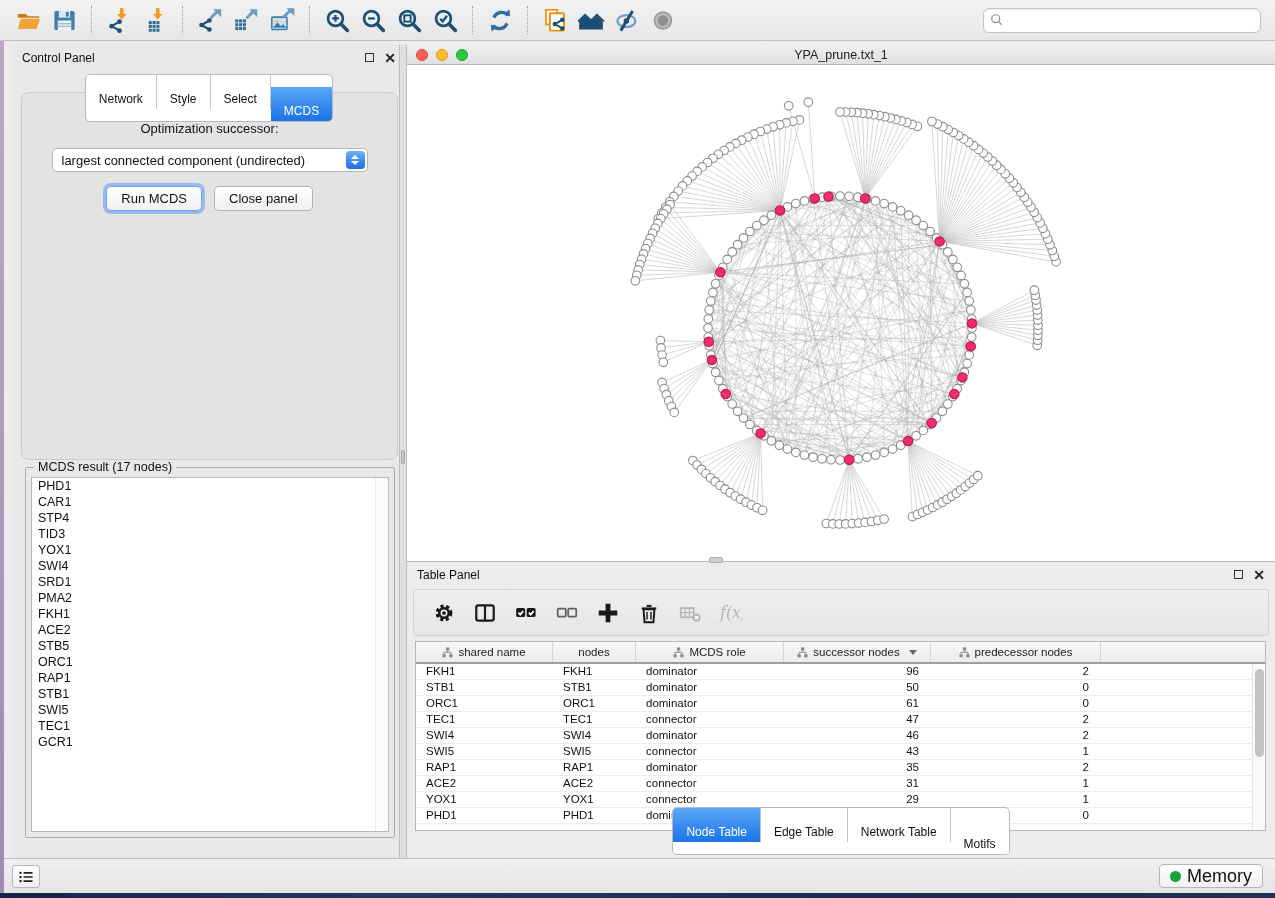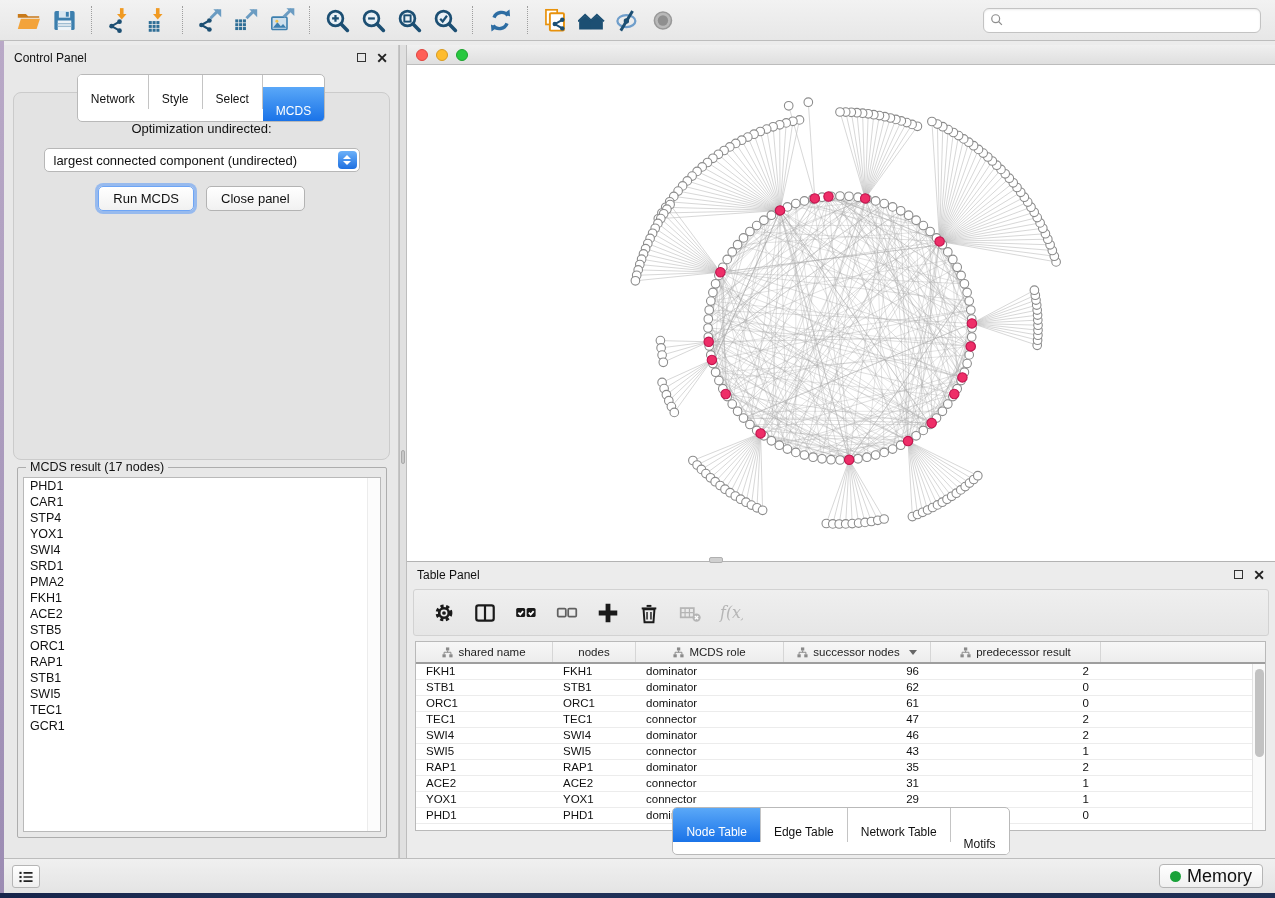--- a/index.html
+++ b/index.html
@@ -12,21 +12,21 @@
   
   .toolbar { position:absolute; left:0; top:0; width:1275px; height:41px; background:linear-gradient(#f2f2f2,#e7e7e7); border-bottom:1px solid #bdbdbd; display:flex; align-items:center; padding:0 14px 0 10px; }
   .tb-btn { width:36px; height:34px; border:none; background:transparent; display:flex; align-items:center; justify-content:center; cursor:pointer; }
   .tb-btn svg { width:27px; height:27px; }
   .tb-sep { width:1px; height:28px; border-left:1px dotted #9e9e9e; margin:0 9px; }
   .search-box { margin-left:auto; width:278px; height:25px; background:#fff; border:1px solid #c3c3c3; border-radius:6px; display:flex; align-items:center; padding-left:6px; box-shadow:inset 0 1px 2px rgba(0,0,0,.08); }
   .search-box svg { width:14px; height:14px; }
   .search-input { border:none; outline:none; flex:1; height:20px; font-size:12px; background:transparent; }
 
   
-  .control-panel { position:absolute; left:4px; top:45px; width:395px; height:813px; background:#e8e8e8; border-right:1px solid #c6c6c6; }
+  .control-panel { position:absolute; left:12px; top:45px; width:395px; height:813px; background:#e8e8e8; border-right:1px solid #c6c6c6; }
   .panel-titlebar { height:25px; display:flex; align-items:center; padding:0 10px; font-size:12px; color:#111; }
   .panel-titlebar .spacer { flex:1; }
   .win-float { width:9px; height:9px; border:1.5px solid #333; display:inline-block; margin-right:10px; cursor:pointer; }
   .win-close { font-size:14px; font-weight:bold; color:#222; line-height:1; cursor:pointer; }
   .seg { display:flex; background:#fff; border:1px solid #b9b9b9; border-radius:5px; overflow:hidden; }
   .seg-item { border:none; background:#fff; font-size:12px; padding:17px 13px; height:21px; border-right:1px solid #c4c4c4; cursor:pointer; color:#111; white-space:nowrap; }
   .seg-item:last-child { border-right:none;margin-top:12px; }
   .seg-item.selected { background:linear-gradient(#5aa8f8,#1a73e8); color:#fff; }
   .cp-tabs-row { position:absolute; left:0; top:29px; width:100%; display:flex; justify-content:center; z-index:2; }
   .cp-inner { position:absolute; left:9px; top:47px; width:377px; height:368px; background:#e3e3e3; border:1px solid #cbcbcb; border-radius:8px; }
@@ -274,40 +274,41 @@
     </div>
     <div class="cp-tabs-row">
       <div class="seg" id="cp-tabs">
           <button class="seg-item">Network</button>
           <button class="seg-item">Style</button>
           <button class="seg-item">Select</button>
           <button class="seg-item selected">MCDS</button>
         </div>
     </div>
     <div class="cp-inner">
-      <div class="opt-label">Optimization undirected:</div>
+      <div class="opt-label">Optimization successor:</div>
       <div class="select-wrap">
         <span>largest connected component (undirected)</span>
         <span class="select-stepper">
             <span class="up"></span>
             <span class="down"></span>
           </span>
       </div>
       <div class="cp-buttons">
         <button class="btn focused">Run MCDS</button>
         <button class="btn">Close panel</button>
       </div>
     </div>
     <div class="fieldset">
       <span class="fieldset-legend">MCDS result (17 nodes)</span>
       <div class="mcds-list">
         <div id="mcds-items">
             <div class="mcds-item">PHD1</div>
             <div class="mcds-item">CAR1</div>
             <div class="mcds-item">STP4</div>
+            <div class="mcds-item">TID3</div>
             <div class="mcds-item">YOX1</div>
             <div class="mcds-item">SWI4</div>
             <div class="mcds-item">SRD1</div>
             <div class="mcds-item">PMA2</div>
             <div class="mcds-item">FKH1</div>
             <div class="mcds-item">ACE2</div>
             <div class="mcds-item">STB5</div>
             <div class="mcds-item">ORC1</div>
             <div class="mcds-item">RAP1</div>
             <div class="mcds-item">STB1</div>
@@ -320,20 +321,21 @@
     </div>
   </div>
 
   <div class="v-splitter">
       <div class="handle"></div>
     </div>
   <div class="h-handle"></div>
 
   <div class="network-window">
     <div class="net-titlebar">
+      <div class="net-title">YPA_prune.txt_1</div>
       <div class="lights">
         <span class="light red"></span>
         <span class="light yellow"></span>
         <span class="light green"></span>
       </div>
     </div>
     <div class="net-canvas">
       <svg id="graph-svg" width="868" height="496" viewBox="0 0 868 496">
           <line x1="325.2" y1="339.1" x2="308.6" y2="218.8" stroke="#a8a8a8" stroke-width="0.75" opacity="0.42"></line>
           <line x1="509.1" y1="370.8" x2="364.4" y2="375.8" stroke="#a8a8a8" stroke-width="0.75" opacity="0.42"></line>
@@ -1153,36 +1155,36 @@
           </div>
           <div class="th" style="width: 170px;">
             <svg viewBox="0 0 10 10">
               <g fill="#8a8a8a" stroke="#8a8a8a">
                 <rect x="3.6" y="0.4" width="3" height="2.8" stroke="none"></rect>
                 <rect x="0.4" y="6.6" width="3" height="2.8" stroke="none"></rect>
                 <rect x="6.6" y="6.6" width="3" height="2.8" stroke="none"></rect>
                 <path d="M5.1 3.2v1.6M1.9 6.6V4.8h6.2v1.8" fill="none" stroke-width="0.9"></path>
               </g>
             </svg>
-            <span>predecessor result</span>
+            <span>predecessor nodes</span>
           </div>
         </div>
       <div class="tbody" id="tbl-body">
           <div class="tr">
             <div class="td left" style="width: 137px;">FKH1</div>
             <div class="td left" style="width: 83px;">FKH1</div>
             <div class="td left" style="width: 148px;">dominator</div>
             <div class="td right" style="width: 147px;">96</div>
             <div class="td right" style="width: 170px;">2</div>
           </div>
           <div class="tr">
             <div class="td left" style="width: 137px;">STB1</div>
             <div class="td left" style="width: 83px;">STB1</div>
             <div class="td left" style="width: 148px;">dominator</div>
-            <div class="td right" style="width: 147px;">62</div>
+            <div class="td right" style="width: 147px;">50</div>
             <div class="td right" style="width: 170px;">0</div>
           </div>
           <div class="tr">
             <div class="td left" style="width: 137px;">ORC1</div>
             <div class="td left" style="width: 83px;">ORC1</div>
             <div class="td left" style="width: 148px;">dominator</div>
             <div class="td right" style="width: 147px;">61</div>
             <div class="td right" style="width: 170px;">0</div>
           </div>
           <div class="tr">

